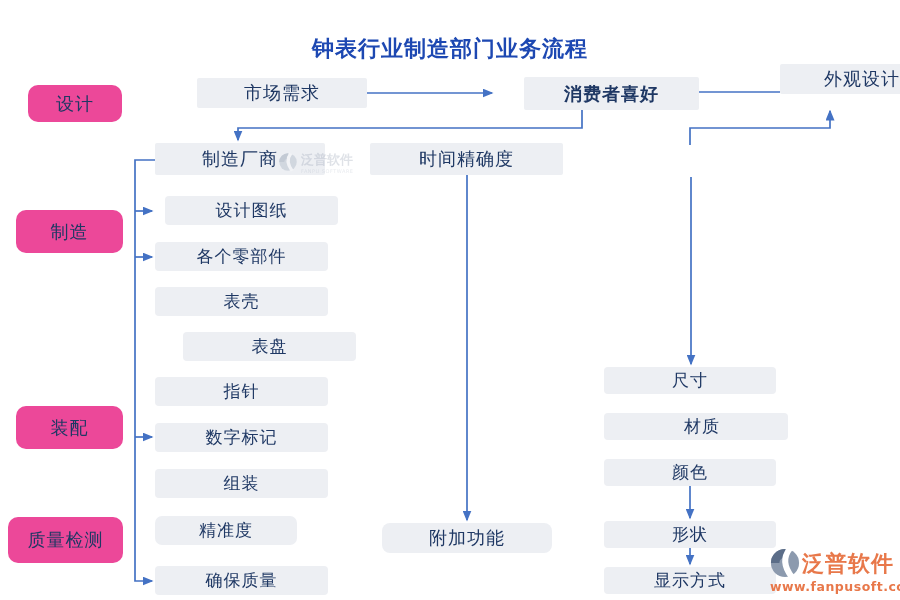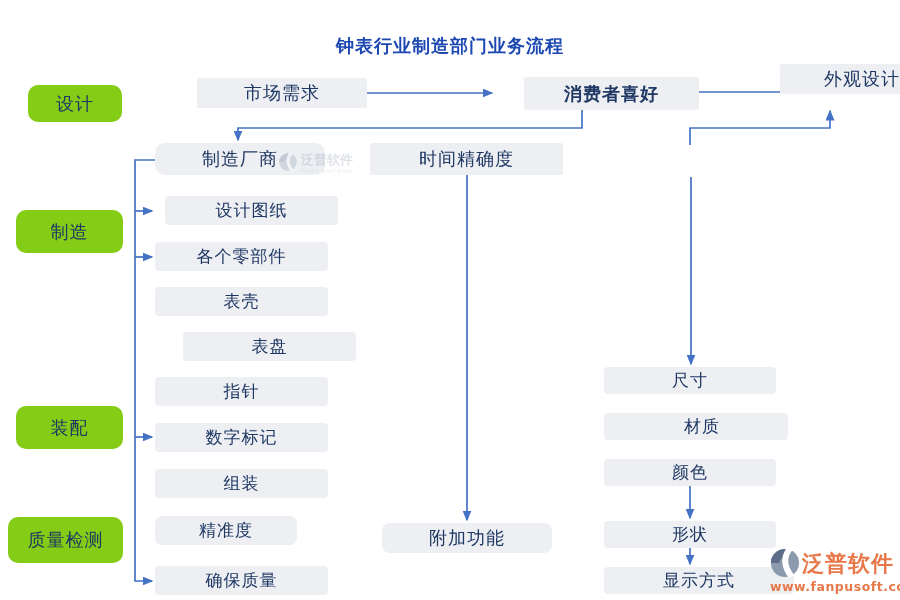--- a/index.html
+++ b/index.html
@@ -2,30 +2,30 @@
 <html><head>
 <meta charset="utf-8">
 <style>
   html,body{margin:0;padding:0;background:#ffffff;}
   .stage{
     position:relative;width:900px;height:600px;background:#ffffff;overflow:hidden;
     font-family:"DejaVu Serif","Liberation Serif",serif;
   }
   .title{
     position:absolute;left:0;top:34px;width:900px;text-align:center;
-    font-size:18px;font-weight:bold;color:#1d48b2;letter-spacing:1px;
+    font-size:22px;font-weight:bold;color:#1d48b2;letter-spacing:1px;
   }
   .connectors{position:absolute;left:0;top:0;}
   .node{
     position:absolute;background:#edeff3;color:#1f3864;
     display:flex;align-items:center;justify-content:center;
     font-size:18px;letter-spacing:1px;border-radius:2px;
   }
   .sub{font-size:17px;border-radius:4px;}
-  .plabel{border-radius:10px;background:#84cc16;}
+  .plabel{border-radius:10px;background:#ec4899;}
   .rounded{border-radius:8px;}
   .brand{
     position:absolute;left:770px;top:548px;width:128px;height:46px;
   }
   .brand-row{display:flex;align-items:center;}
   .brand-name{color:#e8784a;font-size:22px;font-weight:bold;letter-spacing:1px;line-height:1;}
   .brand-url{color:#e8784a;font-size:12.5px;font-weight:bold;margin-top:1px;letter-spacing:0.5px;
     font-family:"DejaVu Sans","Liberation Sans",sans-serif;}
   .watermark{
     position:absolute;left:278px;top:152px;width:100px;height:36px;opacity:0.28;
@@ -66,40 +66,40 @@
 
   <div class="node plabel" style="left:28px;top:85px;width:94px;height:37px;">设计</div>
   <div class="node plabel" style="left:16px;top:210px;width:107px;height:43px;">制造</div>
   <div class="node plabel" style="left:16px;top:406px;width:107px;height:43px;">装配</div>
   <div class="node plabel" style="left:8px;top:517px;width:115px;height:46px;">质量检测</div>
 
   <div class="node" style="left:197px;top:78px;width:170px;height:30px;">市场需求</div>
   <div class="node" style="left:524px;top:77px;width:175px;height:33px;font-weight:bold;">消费者喜好</div>
   <div class="node" style="left:780px;top:64px;width:132px;height:30px;padding-left:16px;">外观设计</div>
 
-  <div class="node" style="left:155px;top:143px;width:170px;height:32px;border-radius:10px;">制造厂商</div>
+  <div class="node" style="left:155px;top:143px;width:170px;height:32px;">制造厂商</div>
   <div class="node" style="left:370px;top:143px;width:193px;height:32px;text-align:center;">时间精确度</div>
 
   <div class="node sub" style="left:155px;top:196px;width:173px;height:29px;margin-left:10px;">设计图纸</div>
   <div class="node sub" style="left:155px;top:242px;width:173px;height:29px;">各个零部件</div>
   <div class="node sub" style="left:155px;top:287px;width:173px;height:29px;">表壳</div>
   <div class="node sub" style="left:155px;top:332px;width:173px;height:29px;margin-left:28px;">表盘</div>
   <div class="node sub" style="left:155px;top:377px;width:173px;height:29px;">指针</div>
   <div class="node sub" style="left:155px;top:423px;width:173px;height:29px;">数字标记</div>
   <div class="node sub" style="left:155px;top:469px;width:173px;height:29px;">组装</div>
   <div class="node sub" style="left:155px;top:516px;width:142px;height:29px;border-radius:7px;">精准度</div>
   <div class="node sub" style="left:155px;top:566px;width:173px;height:29px;">确保质量</div>
 
   <div class="node rounded" style="left:382px;top:523px;width:170px;height:30px;">附加功能</div>
 
   <div class="node sub" style="left:604px;top:367px;width:172px;height:27px;">尺寸</div>
   <div class="node sub" style="left:604px;top:413px;width:172px;height:27px;padding-left:12px;">材质</div>
   <div class="node sub" style="left:604px;top:459px;width:172px;height:27px;">颜色</div>
   <div class="node sub" style="left:604px;top:521px;width:172px;height:27px;">形状</div>
-  <div class="node sub" style="left:604px;top:567px;width:190px;height:27px;">显示方式</div>
+  <div class="node sub" style="left:604px;top:567px;width:172px;height:27px;">显示方式</div>
 
   <div class="watermark">
     <svg width="20" height="20" viewBox="0 0 32 32" style="margin-right:3px;">
       <circle cx="16" cy="16" r="14" fill="#8c9aae"></circle>
       <path d="M2,16 A14,14 0 0,1 16,2 L16,11 A6,6 0 0,0 10,16 Z" fill="#5b6d88"></path>
       <path d="M18,1 Q8,14 20,31 L25,29 Q14,14 23,3 Z" fill="#ffffff"></path>
     </svg>
     <div>
       <div class="wm-text">泛普软件</div>
       <div class="wm-cap">FANPU SOFTWARE</div>

